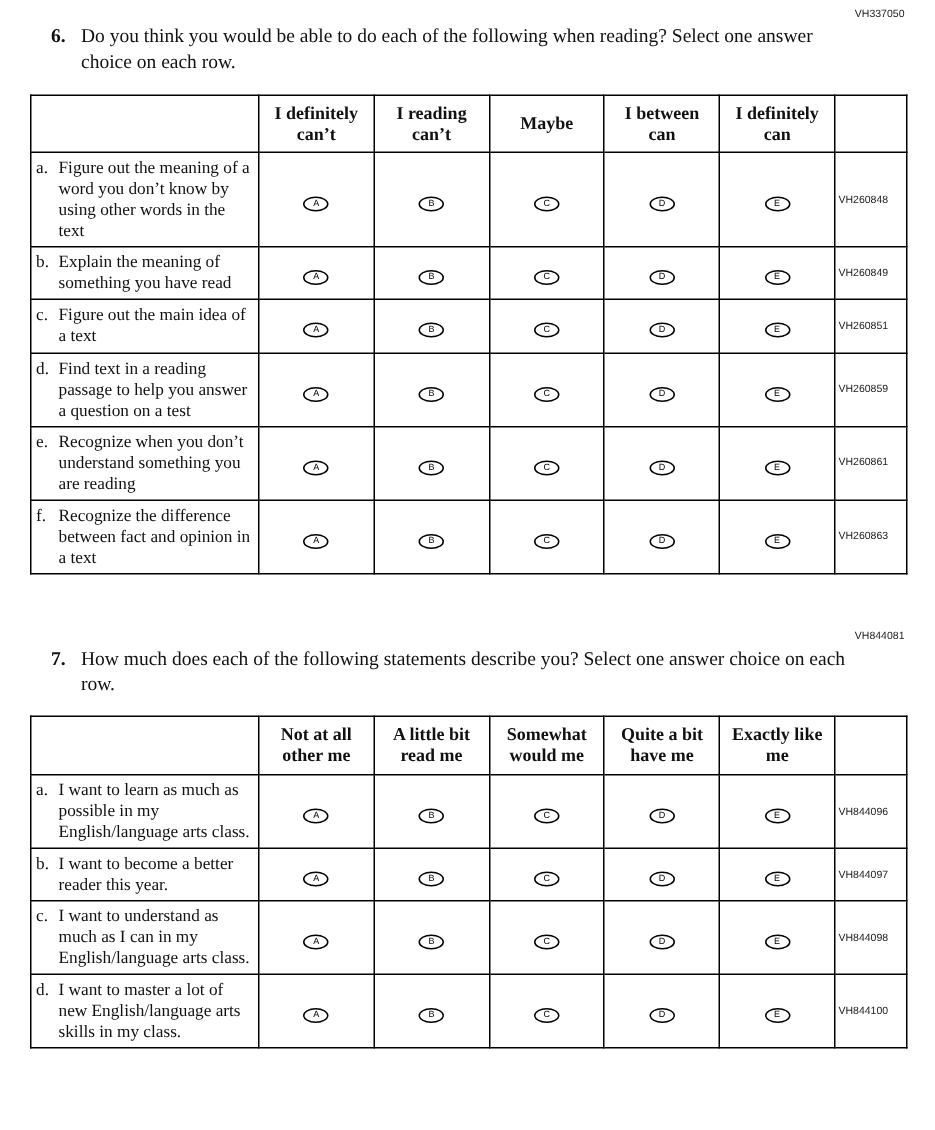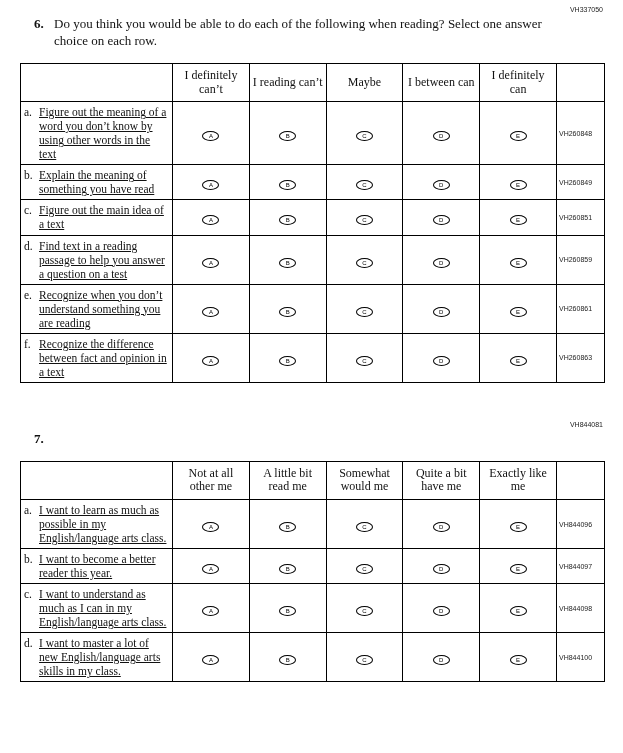--- a/index.html
+++ b/index.html
@@ -40,34 +40,34 @@
   table.survey-table {
     border-collapse: collapse;
     width: 100%;
     table-layout: fixed;
   }
   .survey-table th, .survey-table td {
     border: 1px solid #000;
   }
   .survey-table th {
     font-size: 12px;
-    font-weight: normal;
+    font-weight: bold;
     text-align: center;
     vertical-align: middle;
     padding: 5px 3px;
     line-height: 1.15;
   }
   td.stub-cell {
     font-size: 11.5px;
     padding: 3px 4px 3px 3px;
     vertical-align: top;
   }
   .row-inner { display: flex; }
   .row-letter { width: 15px; flex: none; line-height: 1.22; }
-  .row-text { flex: 1; line-height: 1.22; text-decoration: underline; }
+  .row-text { flex: 1; line-height: 1.22; }
 
   td.bub-cell { text-align: center; vertical-align: middle; }
   .bubble {
     display: inline-flex;
     width: 17px;
     height: 10px;
     border: 1px solid #000;
     border-radius: 50%;
     align-items: center;
     justify-content: center;
@@ -266,20 +266,21 @@
           <td class="code-cell">VH260863</td>
         </tr>
       </tbody>
     </table>
   </div>
 
   <div class="question-block q7-block">
     <div class="vh-top-code">VH844081</div>
     <div class="question-prompt">
       <span class="qnum">7.</span>
+      <span class="qtext"><span>How much does each of the following statements describe you? Select </span><b>one</b><span> answer choice on each row.</span></span>
     </div>
 
     <table class="survey-table">
       <colgroup>
         <col style="width:152px">
           <col>
           <col>
           <col>
           <col>
           <col>

